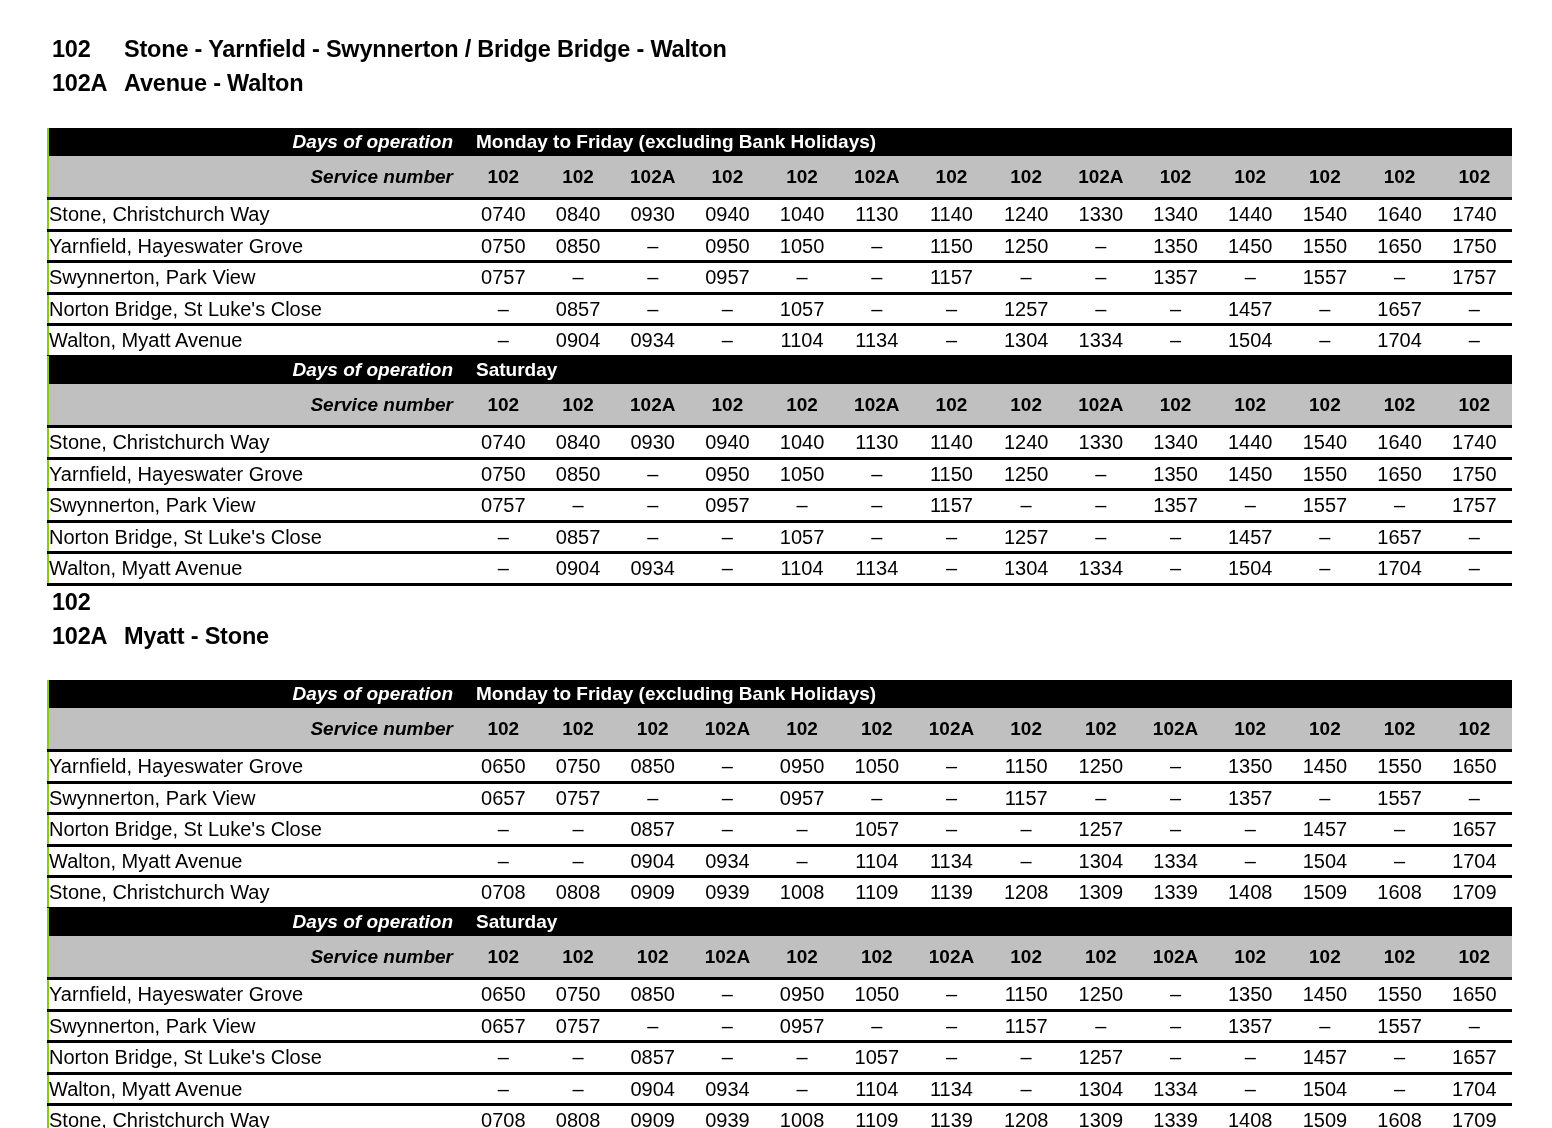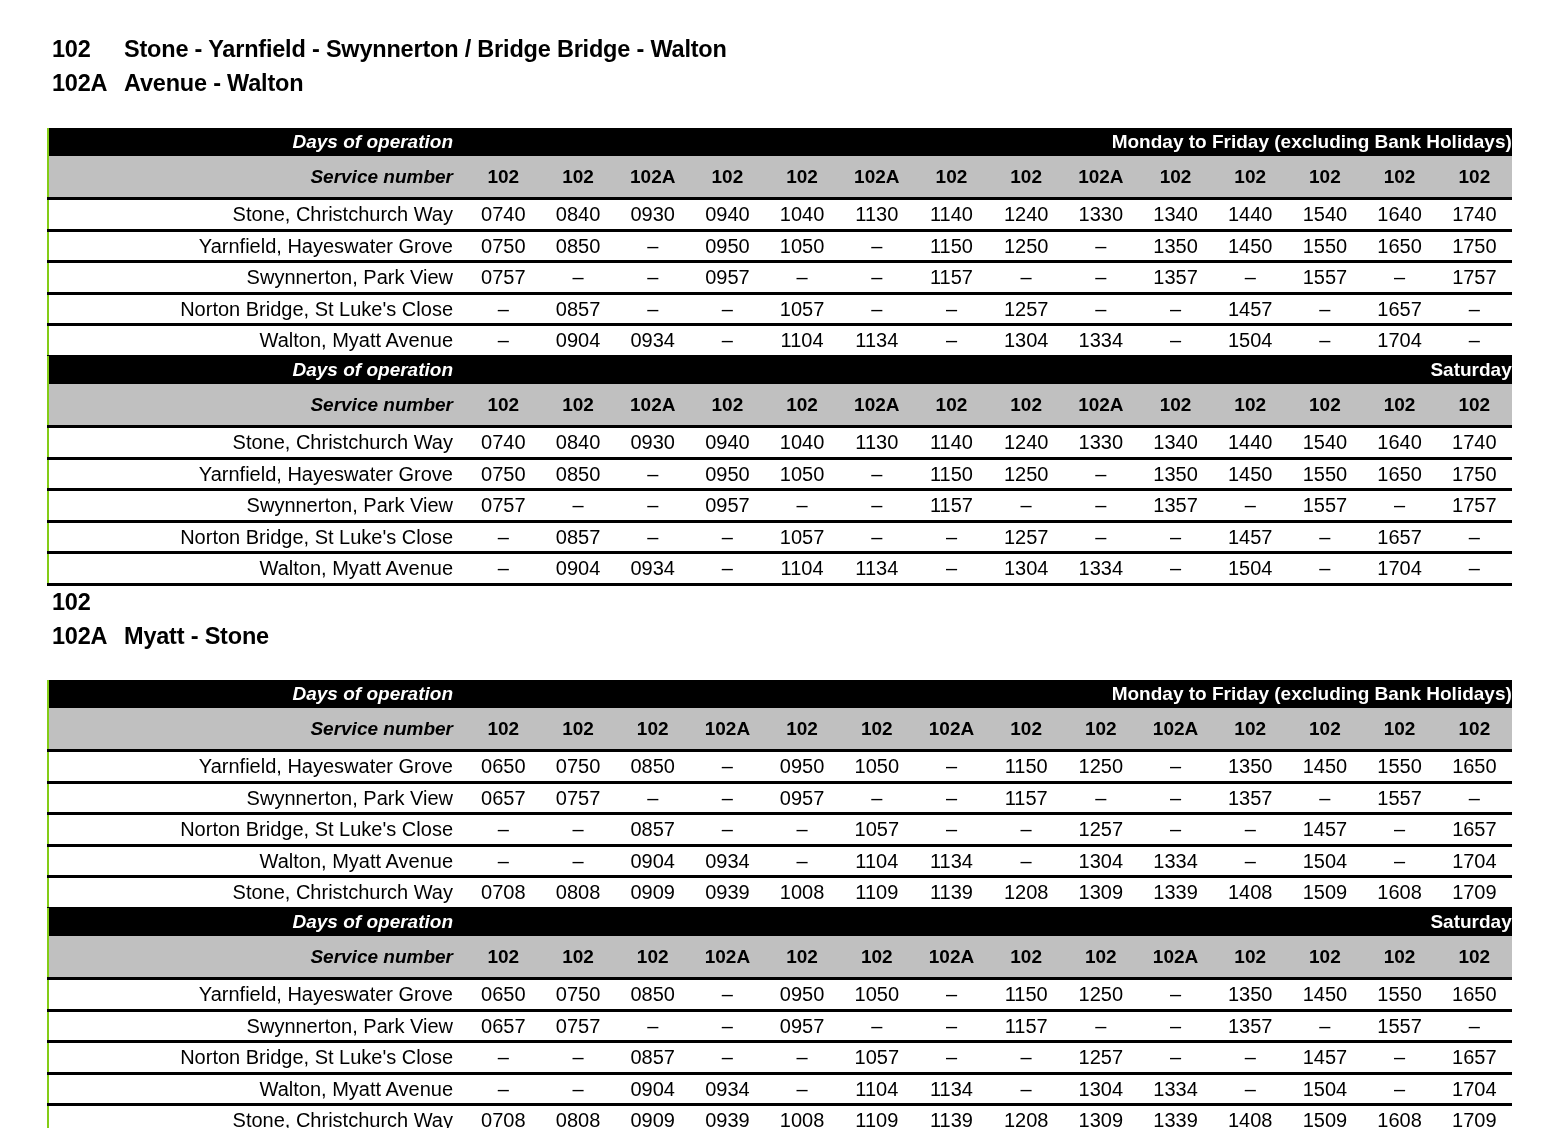--- a/index.html
+++ b/index.html
@@ -72,21 +72,21 @@
     font-size: 19px;
     height: 28px;
     padding: 0;
     line-height: 28px;
   }
   tr.row-days td.dop-label {
     text-align: right;
     padding-right: 13px;
   }
   tr.row-days td.dop-value {
-    text-align: right;
+    text-align: left;
     padding-left: 10px;
     font-style: normal;
   }
 
   
   tr.row-service td {
     background: #c0c0c0;
     color: #000000;
     font-weight: bold;
     font-size: 19px;
@@ -107,21 +107,21 @@
   
   tr.row-stop td {
     background: #ffffff;
     font-size: 20px;
     height: 28.5px;
     line-height: 28.5px;
     padding: 0;
     border-bottom: 3px solid #000;
   }
   tr.row-stop td.stop-name {
-    text-align: right;
+    text-align: left;
     padding-right: 13px;
     white-space: nowrap;
   }
   tr.row-stop td.stop-time {
     text-align: center;
   }
   tr.row-stop:last-child td {
     border-bottom: 3px solid #000;
   }
 </style>

